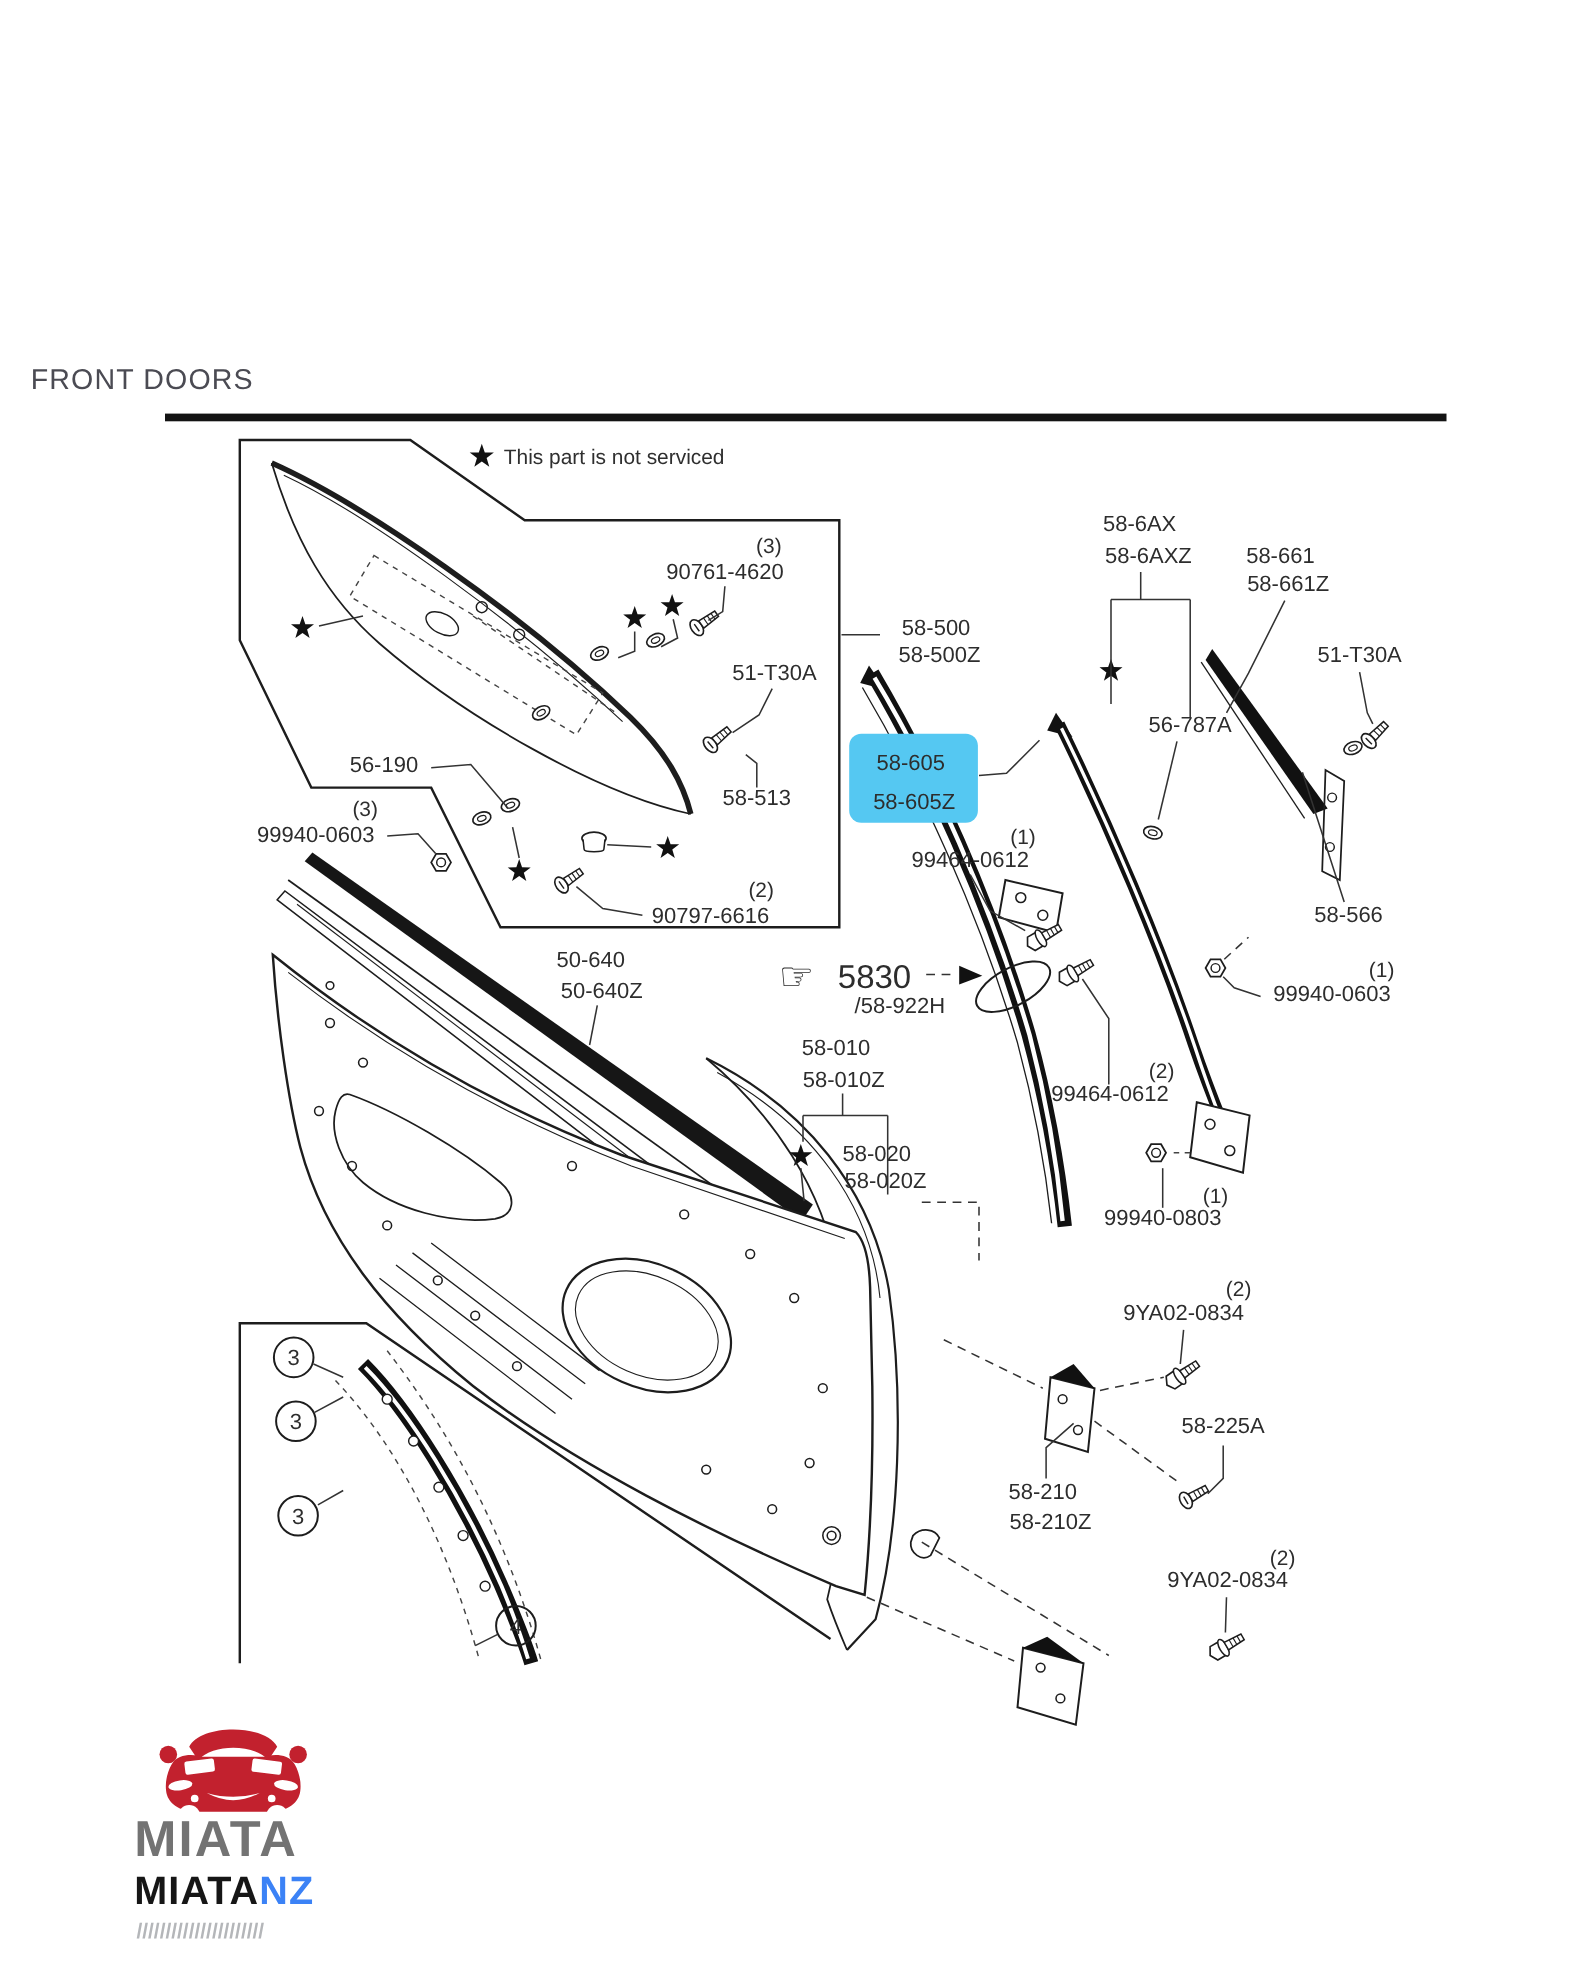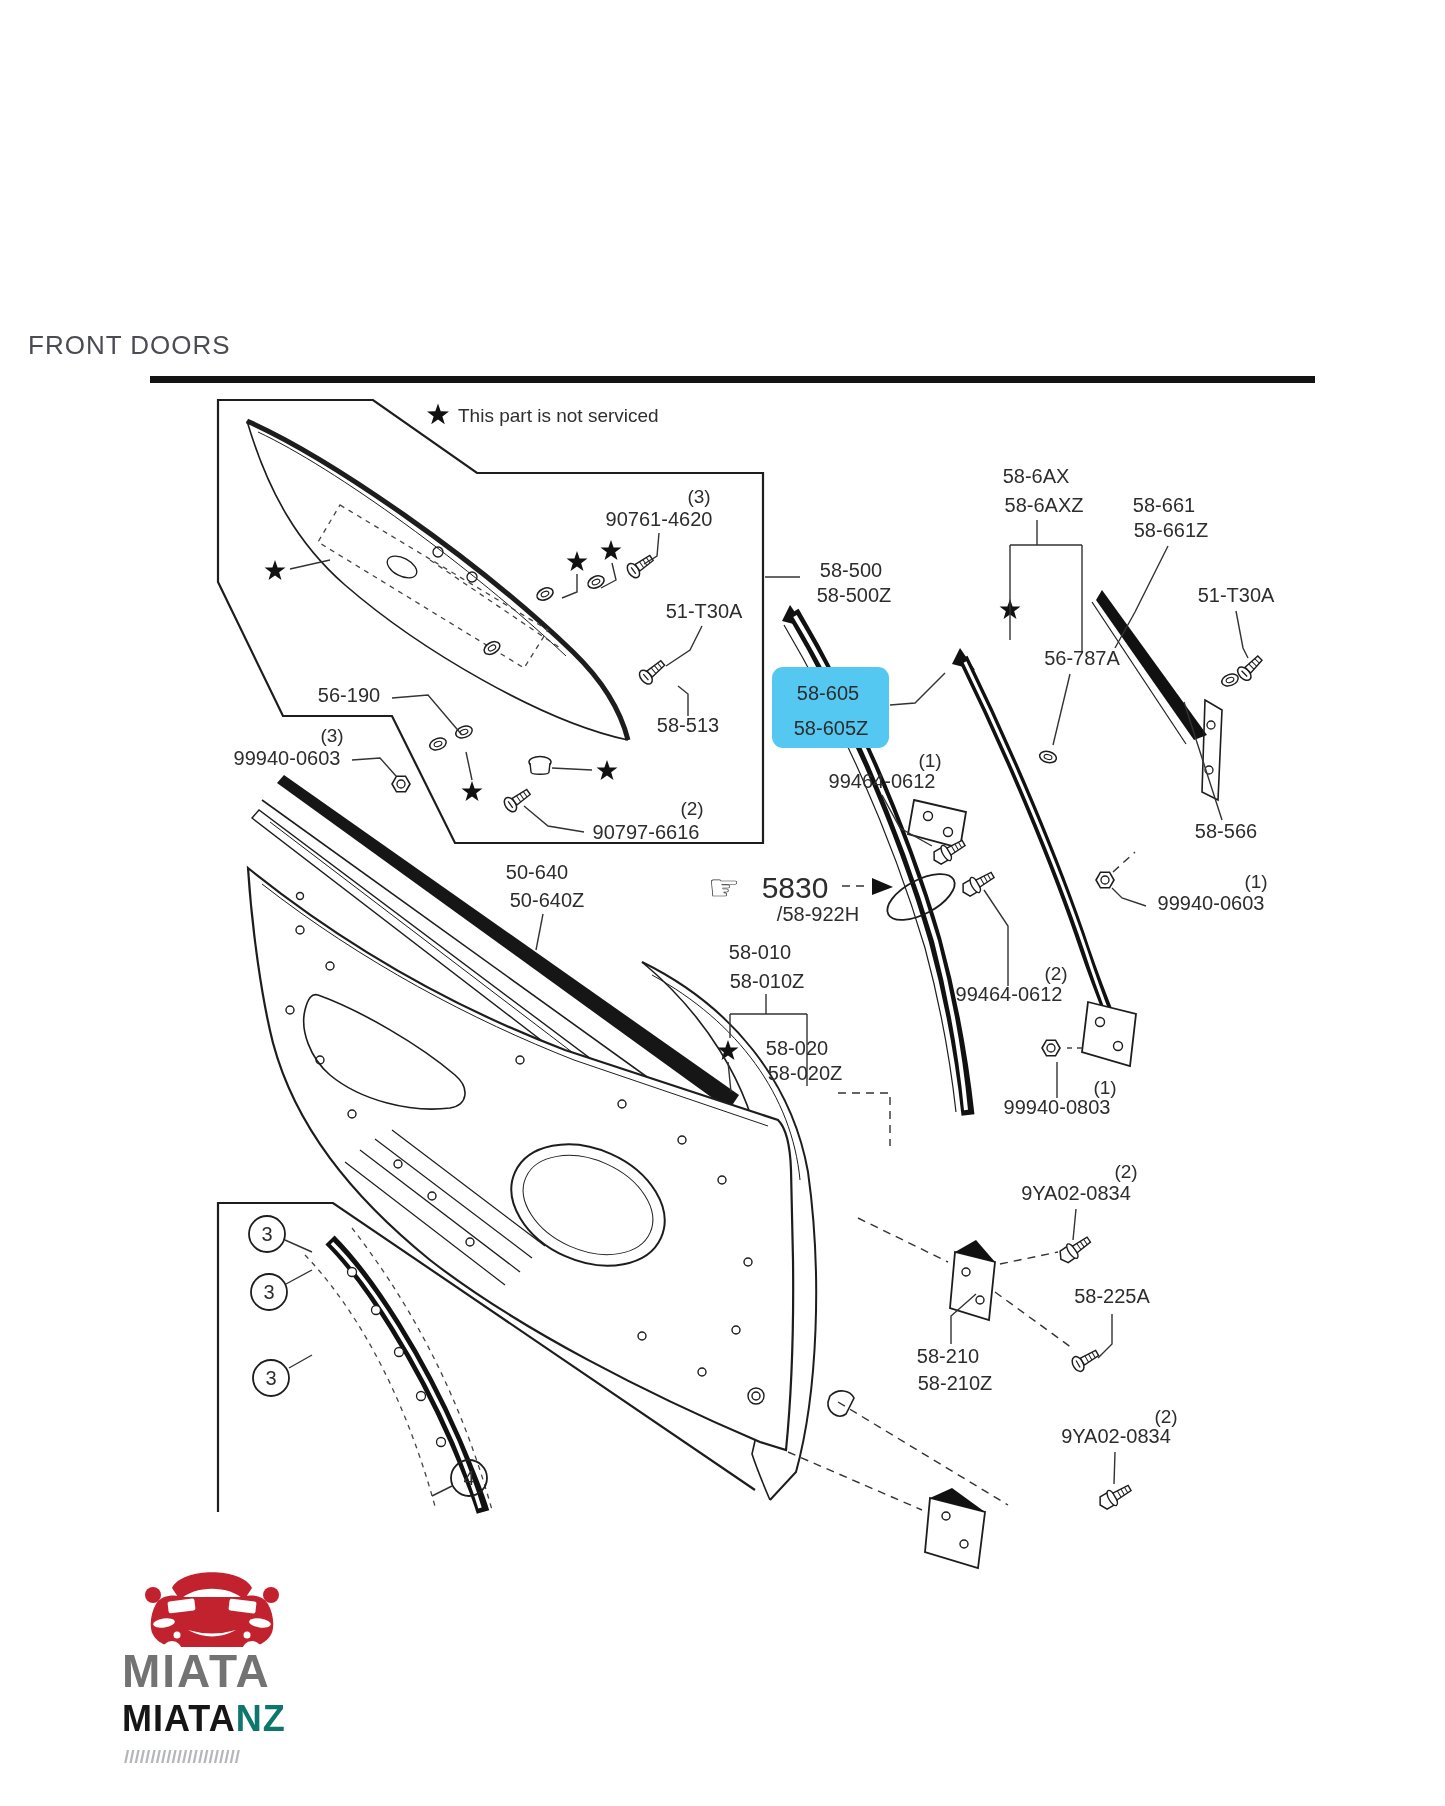--- a/index.html
+++ b/index.html
@@ -376,17 +376,17 @@
         <ellipse cx="22" cy="61" rx="11" ry="4.5" transform="rotate(-8 22 61)"></ellipse>
         <ellipse cx="118" cy="61" rx="11" ry="4.5" transform="rotate(8 118 61)"></ellipse>
         <path d="M46,68 Q70,81 94,68 Q70,75 46,68 Z"></path>
         <circle cx="35" cy="73" r="3.5"></circle>
         <circle cx="105" cy="73" r="3.5"></circle>
         <circle cx="30" cy="89" r="10"></circle>
         <circle cx="110" cy="89" r="10"></circle>
       </g>
     </svg>
     <div id="logo-brand1">MIATA</div>
-    <div id="logo-brand2"><span>MIATA</span><span style="color:#0f766e">NZ</span></div>
+    <div id="logo-brand2"><span>MIATA</span><span style="color:#3b82f6">NZ</span></div>
     <div id="logo-slashes">//////////////////////</div>
   </div>
 
 </div>
 
 </body></html>

